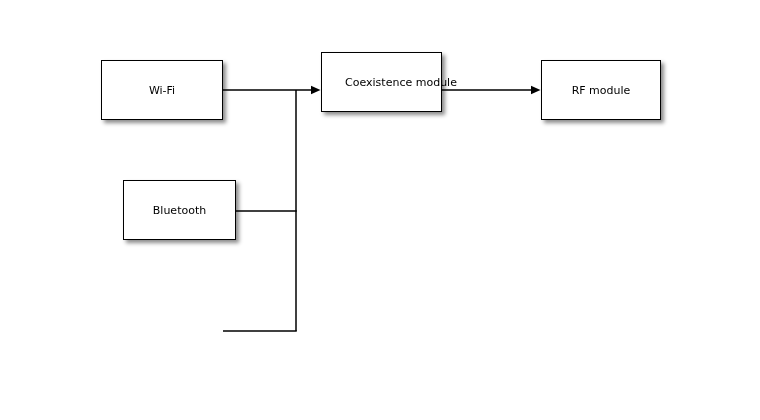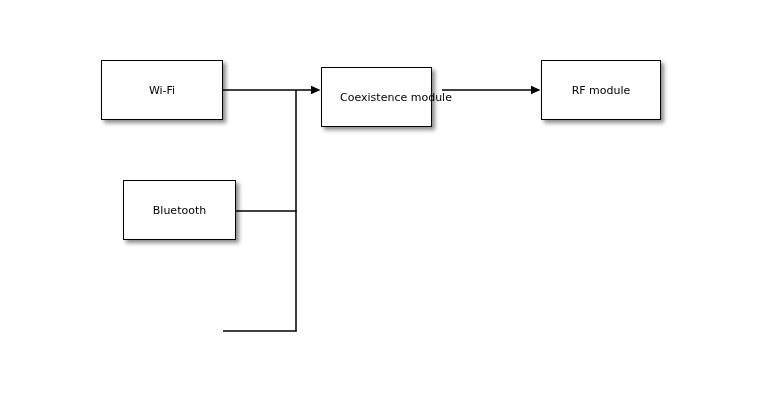--- a/index.html
+++ b/index.html
@@ -25,21 +25,21 @@
     align-items: center;
     justify-content: center;
     font-size: 11px;
     color: #000000;
     white-space: nowrap;
     text-align: center;
   }
   #node-wifi        { left: 101px; top: 60px;  width: 122px; height: 60px; }
   #node-bluetooth   { left: 101px; top: 180px; width: 113px; height: 60px; margin-left: 22px; }
   #node-802154      { left: 101px; top: 300px; width: 122px; height: 60px; }
-  #node-coexistence { left: 321px; top: 67px;  width: 111px; height: 60px; padding-left: 39px; }
+  #node-coexistence { left: 321px; top: 52px;  width: 121px; height: 60px; padding-left: 39px; }
   #node-rf          { left: 541px; top: 60px;  width: 120px; height: 60px; }
   #edges {
     position: absolute;
     left: 0; top: 0;
     width: 760px;
     height: 420px;
     pointer-events: none;
   }
 </style>
 </head>

